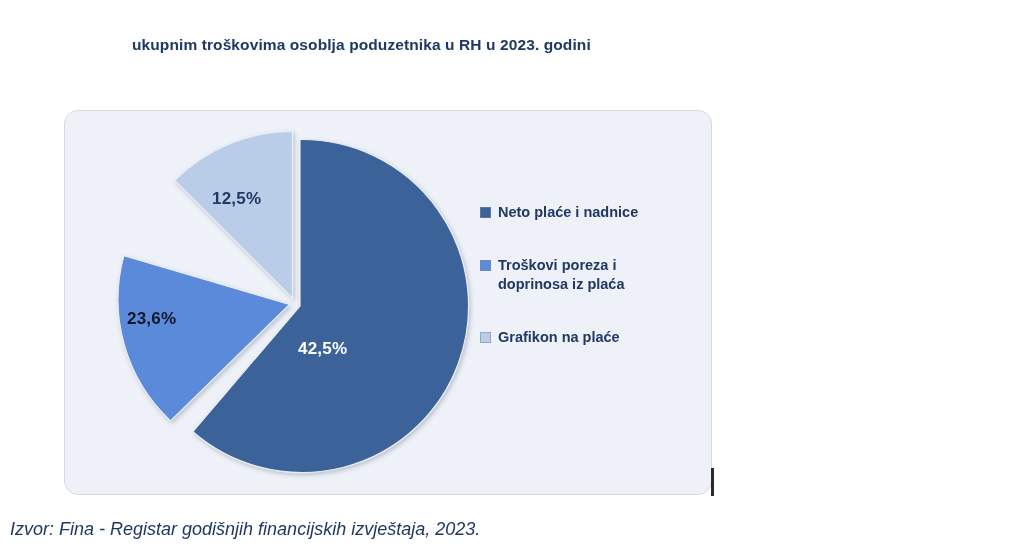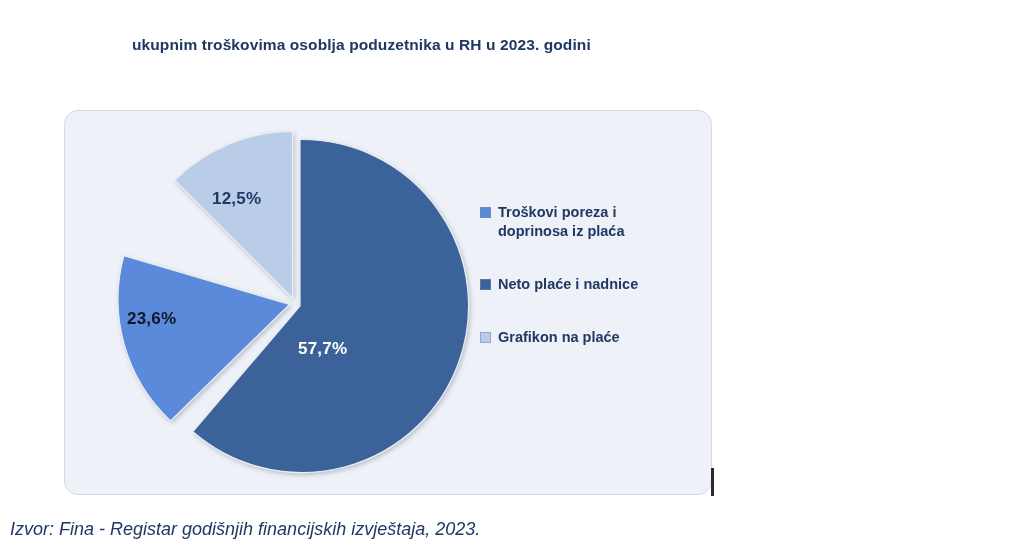--- a/index.html
+++ b/index.html
@@ -159,35 +159,35 @@
              L 110.5 308.4
              A 166.5 166.5 0 0 1 63.9 143.2
              Z" transform="translate(-5,1.5)" fill="#5a8ad9" stroke="#e9edf4" stroke-width="1.2"></path>
 
     <path filter="url(#sliceShadow)" d="M 229.5 192
              L 111.8 74.3
              A 166.5 166.5 0 0 1 229.5 25.5
              Z" transform="translate(-2,-5)" fill="#b9cde8" stroke="#e9edf4" stroke-width="1.2"></path>
   </svg>
 
-  <span class="data-label lbl-0">57,7%</span>
+  <span class="data-label lbl-0">42,5%</span>
   <span class="data-label lbl-1">23,6%</span>
   <span class="data-label lbl-2">12,5%</span>
 
   <div class="legend">
 
     <div class="legend-item">
+      <span class="legend-swatch" style="background:#3b6299"></span>
+      <span class="legend-label">Neto plaće i nadnice</span>
+    </div>
+
+    <div class="legend-item">
       <span class="legend-swatch" style="background:#5a8ad9"></span>
       <span class="legend-label">Troškovi poreza i
 doprinosa iz plaća</span>
-    </div>
-
-    <div class="legend-item">
-      <span class="legend-swatch" style="background:#3b6299"></span>
-      <span class="legend-label">Neto plaće i nadnice</span>
     </div>
 
     <div class="legend-item">
       <span class="legend-swatch" style="background:#b9cde8"></span>
       <span class="legend-label">Grafikon na plaće</span>
     </div>
 
   </div>
 </div>
 

